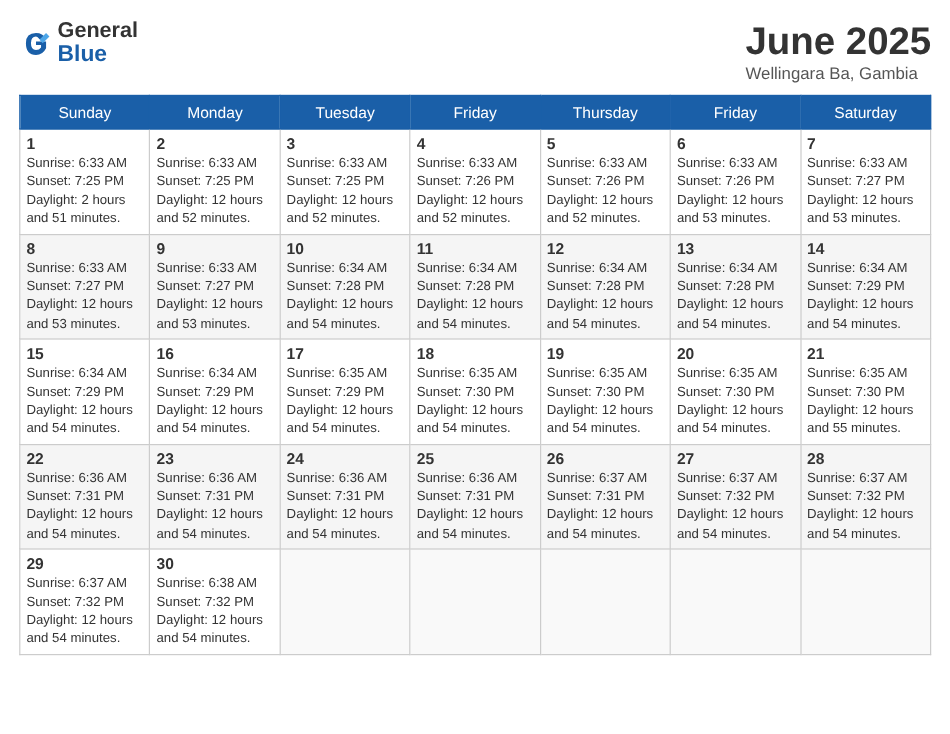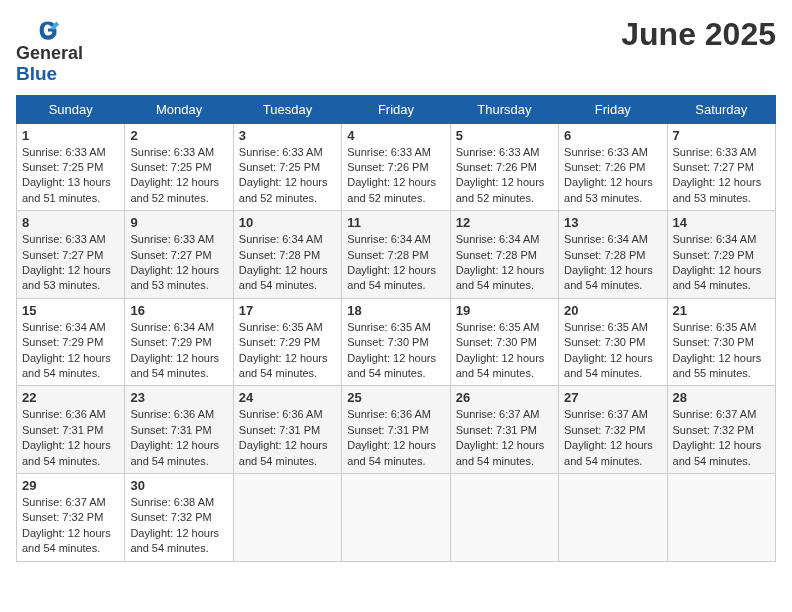--- a/index.html
+++ b/index.html
@@ -12,21 +12,20 @@
     }
     .header-area {
       display: flex;
       justify-content: space-between;
       align-items: flex-start;
       margin-bottom: 10px;
     }
     .logo {
       display: flex;
       align-items: center;
-      flex-direction: column;
     }
     .logo-text {
       display: flex;
       flex-direction: column;
       line-height: 1.1;
     }
     .logo-general {
       font-size: 18px;
       font-weight: bold;
       color: #333;
@@ -103,20 +102,21 @@
       <path d="M8 20 Q8 8 20 8 Q28 8 32 15 L24 15 Q22 12 20 12 Q14 12 14 20 Q14 28 20 28 Q24 28 26 25 L26 22 L20 22 L20 18 L32 18 L32 26 Q28 34 20 34 Q8 34 8 20Z" fill="#1a5fa8"></path>
       <path d="M32 8 L36 12 L28 20 L24 16Z" fill="#4da6e8"></path>
     </svg>
     <div class="logo-text">
       <span class="logo-general">General</span>
       <span class="logo-blue">Blue</span>
     </div>
   </div>
   <div class="title-area">
     <div class="month-title">June 2025</div>
+    <div class="location-title">Wellingara Ba, Gambia</div>
   </div>
 </div>
 
 <table class="calendar-table">
   <thead>
     <tr>
     <th>Sunday</th>
         <th>Monday</th>
         <th>Tuesday</th>
         <th>Friday</th>
@@ -125,21 +125,21 @@
         <th>Saturday</th>
       </tr>
   </thead>
   <tbody id="calendar-body">
   <tr>
         <td>
         <span class="day-number">1</span>
         <div class="day-info">
           <span>Sunrise: 6:33 AM</span><br>
           <span>Sunset: 7:25 PM</span><br>
-          <span>Daylight: 13 hours and 51 minutes.</span>
+          <span>Daylight: 2 hours and 51 minutes.</span>
         </div>
       </td>
         <td>
         <span class="day-number">2</span>
         <div class="day-info">
           <span>Sunrise: 6:33 AM</span><br>
           <span>Sunset: 7:25 PM</span><br>
           <span>Daylight: 12 hours and 52 minutes.</span>
         </div>
       </td>

